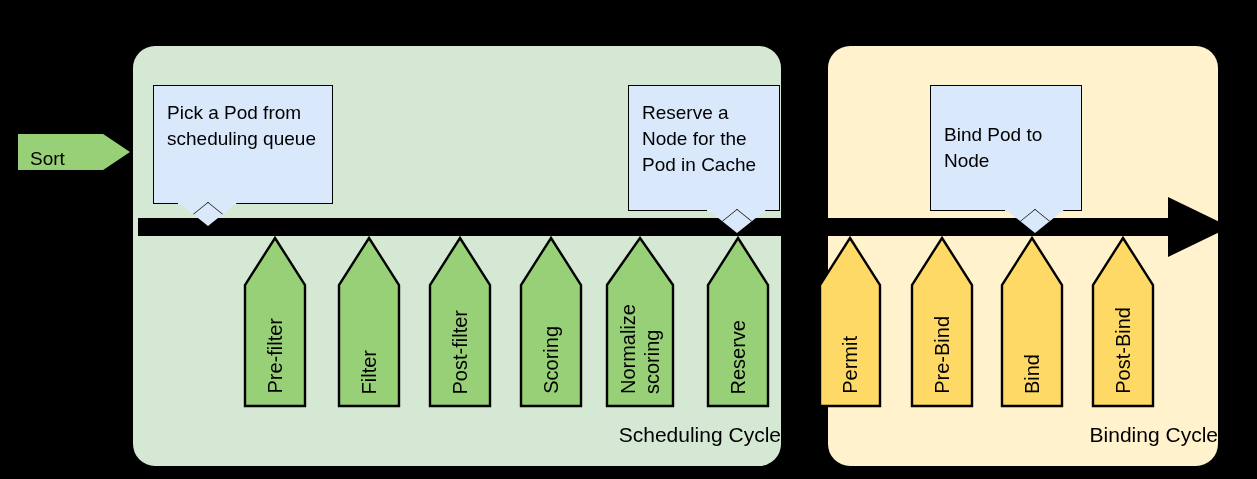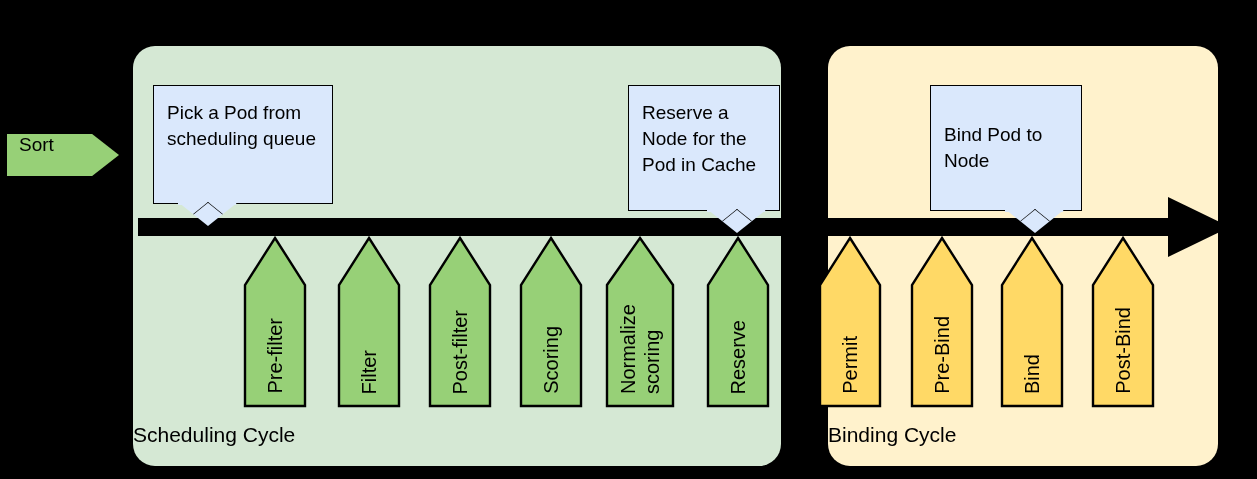--- a/index.html
+++ b/index.html
@@ -30,21 +30,21 @@
   #binding-panel {
     left: 808px; top: 46px;
     width: 390px; height: 420px;
     background: #fff2cc;
     margin-left: 20px;
   }
   .panel-label {
     position: absolute;
     bottom: 18px;
     left: 0; right: 0;
-    text-align: left;
+    text-align: right;
     font-size: 21px;
     color: #000000;
     line-height: 26px;
   }
 
   
   #timeline-bar {
     position: absolute;
     left: 138px; top: 218px;
     width: 1032px; height: 18px;
@@ -55,26 +55,26 @@
     left: 1168px; top: 197px;
     width: 0; height: 0;
     border-top: 30px solid transparent;
     border-bottom: 30px solid transparent;
     border-left: 62px solid #000000;
   }
 
   
   #sort-arrow {
     position: absolute;
-    left: 7px; top: 134px;
-    width: 112px; height: 42px;
+    left: 18px; top: 134px;
+    width: 112px; height: 36px;
     background: #97d077;
     clip-path: polygon(0 0, 76% 0, 100% 50%, 76% 100%, 0 100%);
     display: flex;
-    align-items: flex-start;
+    align-items: flex-end;
   }
   #sort-arrow .sort-text {
     font-size: 19px;
     color: #000000;
     padding-left: 12px;
   }
 
   
   .callout {
     position: absolute;

